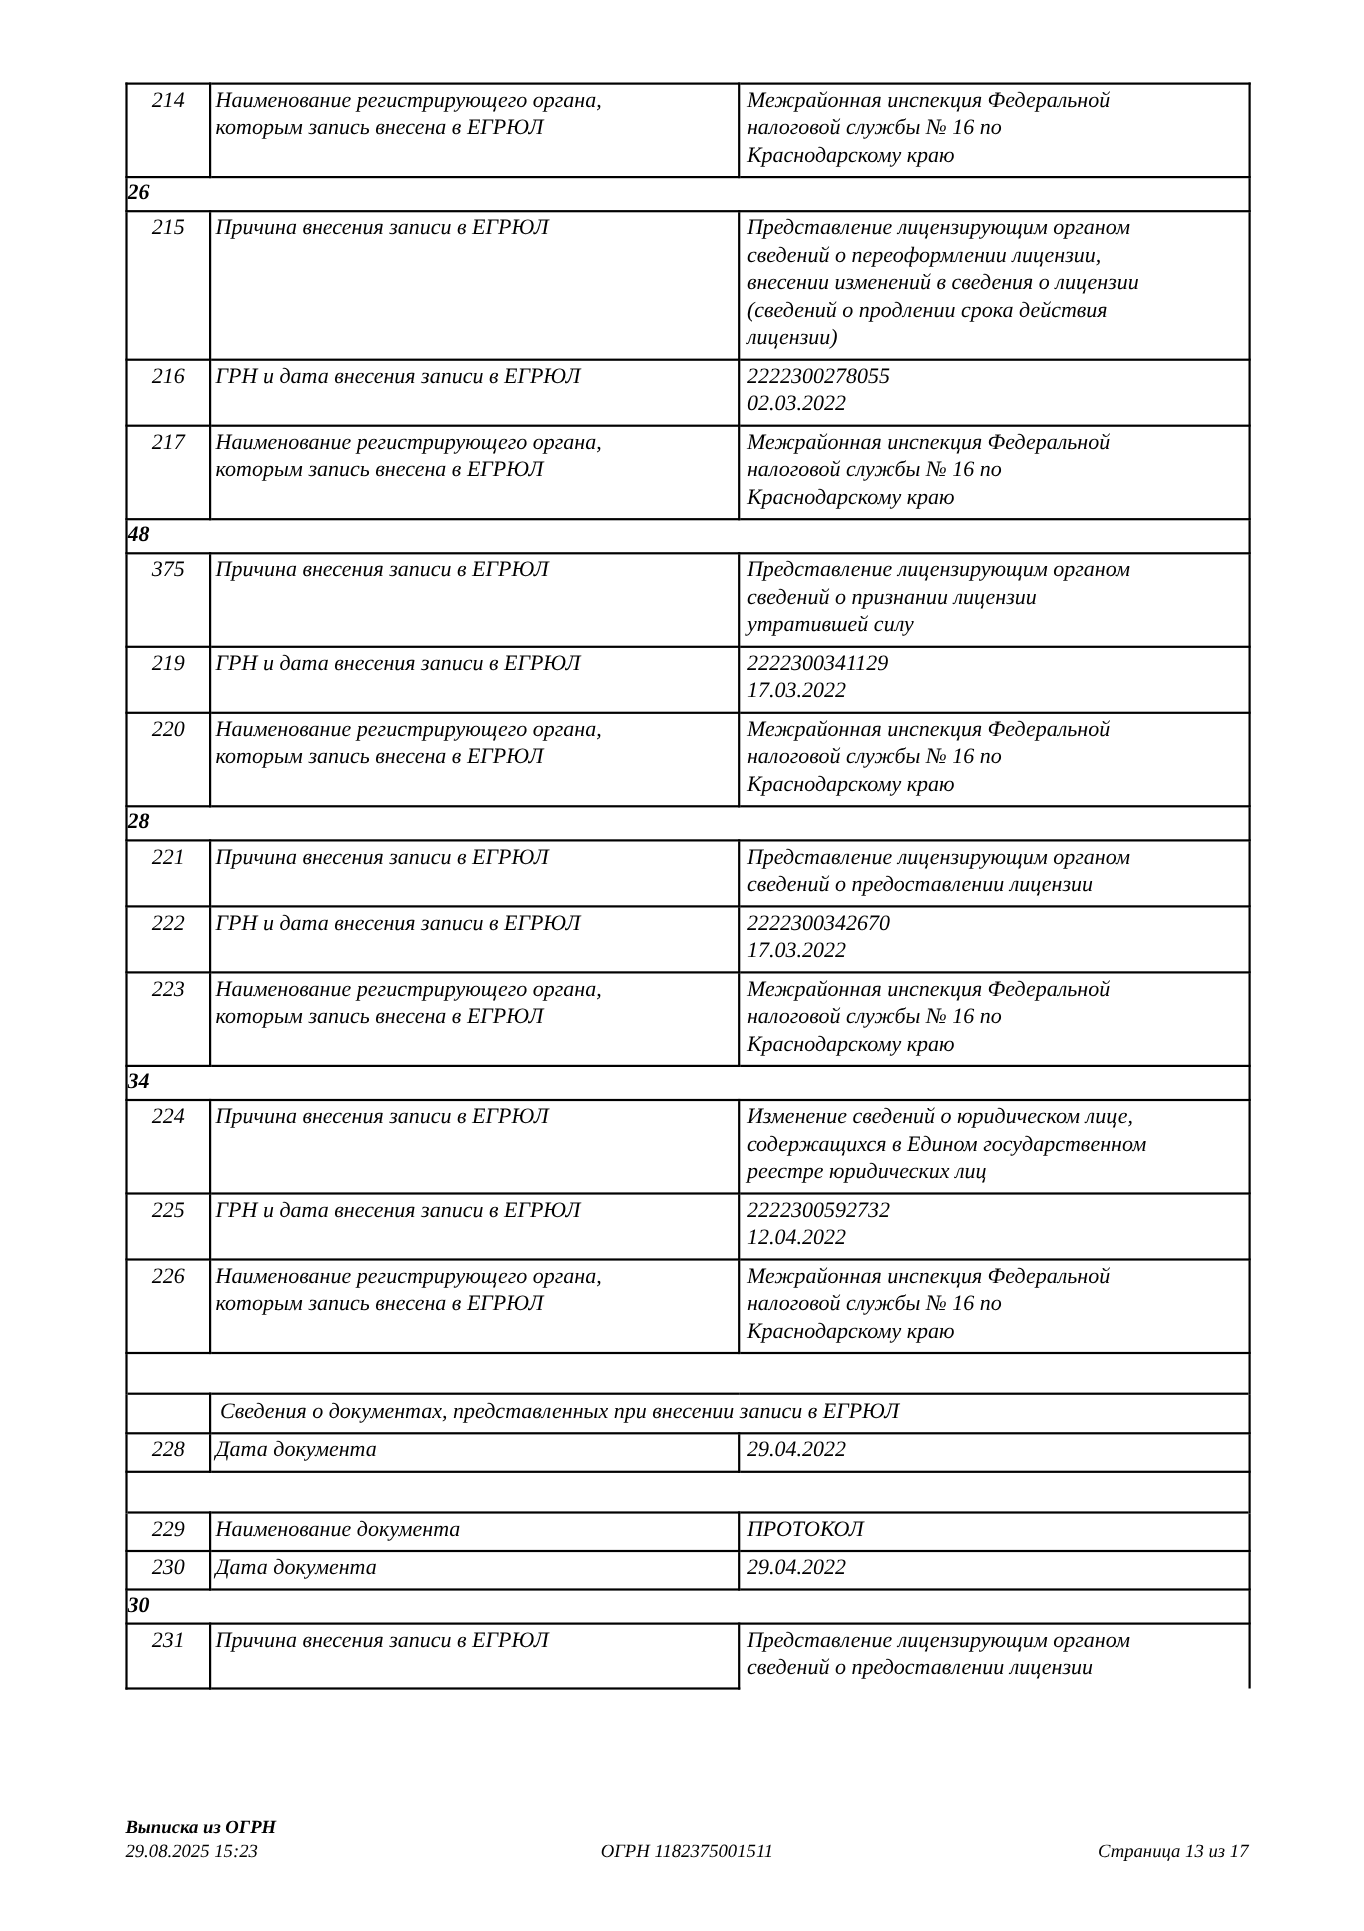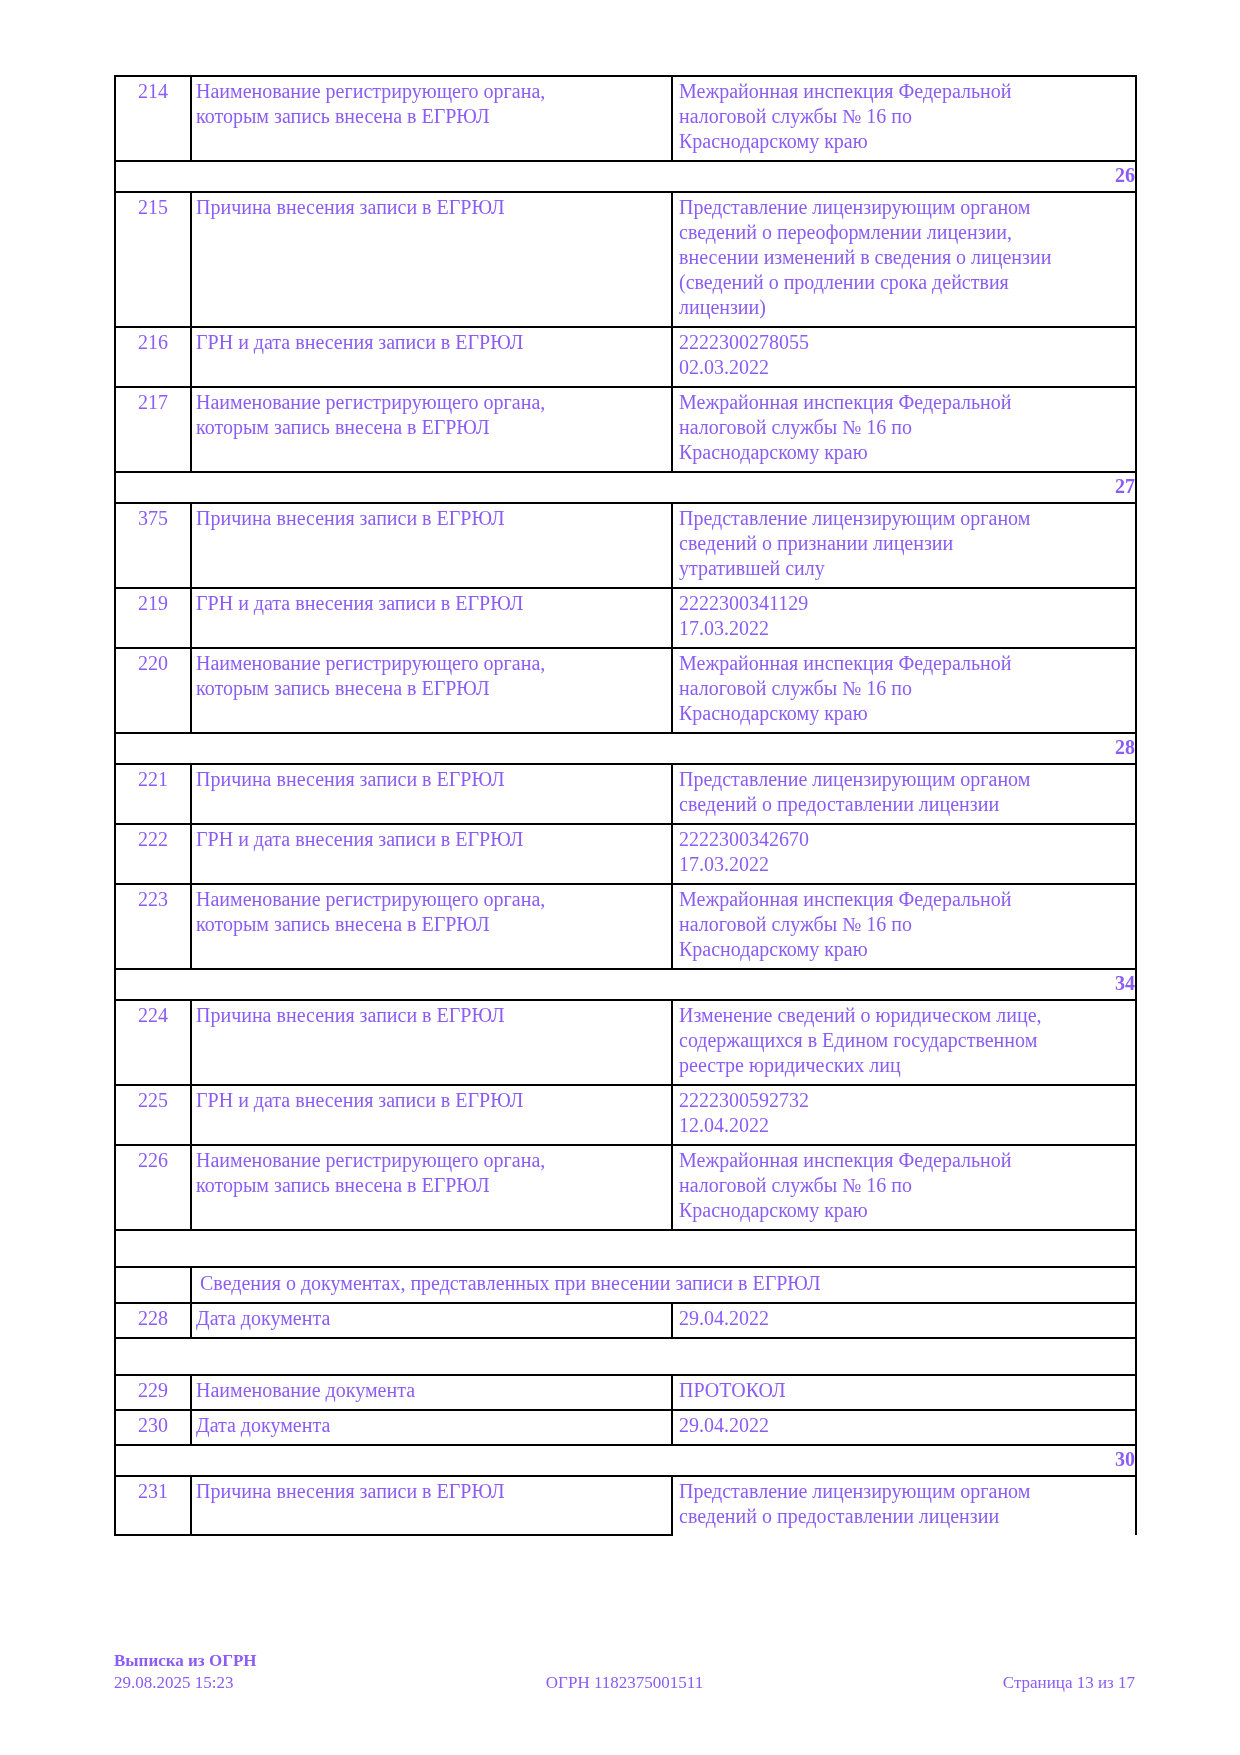--- a/index.html
+++ b/index.html
@@ -7,21 +7,22 @@
     padding: 0;
     background: #ffffff;
     font-family: "Liberation Serif", "DejaVu Serif", serif;
   }
   .page {
     position: relative;
     width: 1240px;
     height: 1755px;
     background: #ffffff;
     overflow: hidden;
-    color: #8b5cf6;
+    color: #000000;
+    font-style: italic;
   }
   table.registry {
     position: absolute;
     left: 114px;
     top: 75px;
     width: 1021px;
     border-collapse: collapse;
     table-layout: fixed;
     font-size: 20px;
     line-height: 25px;
@@ -37,21 +38,21 @@
   }
   td.cell-label {
     padding: 2px 6px 6px 4px;
     white-space: pre-line;
   }
   td.cell-value {
     padding: 2px 6px 6px 6px;
     white-space: pre-line;
   }
   tr.row-section td {
-    text-align: right;
+    text-align: left;
     font-weight: bold;
     padding: 1px 0 3px 0;
     height: 24px;
   }
   tr.row-spacer td {
     border-top: none;
     border-bottom: none;
     height: 33px;
   }
   tr.row-subheader td.cell-subheader {
@@ -130,21 +131,21 @@
         </tr>
         <tr class="row-entry">
           <td class="cell-num">217</td>
           <td class="cell-label">Наименование регистрирующего органа,
 которым запись внесена в ЕГРЮЛ</td>
           <td class="cell-value">Межрайонная инспекция Федеральной
 налоговой службы № 16 по
 Краснодарскому краю</td>
         </tr>
         <tr class="row-section">
-          <td class="cell-section" colspan="3">27</td>
+          <td class="cell-section" colspan="3">48</td>
         </tr>
         <tr class="row-entry">
           <td class="cell-num">375</td>
           <td class="cell-label">Причина внесения записи в ЕГРЮЛ</td>
           <td class="cell-value">Представление лицензирующим органом
 сведений о признании лицензии
 утратившей силу</td>
         </tr>
         <tr class="row-entry">
           <td class="cell-num">219</td>

